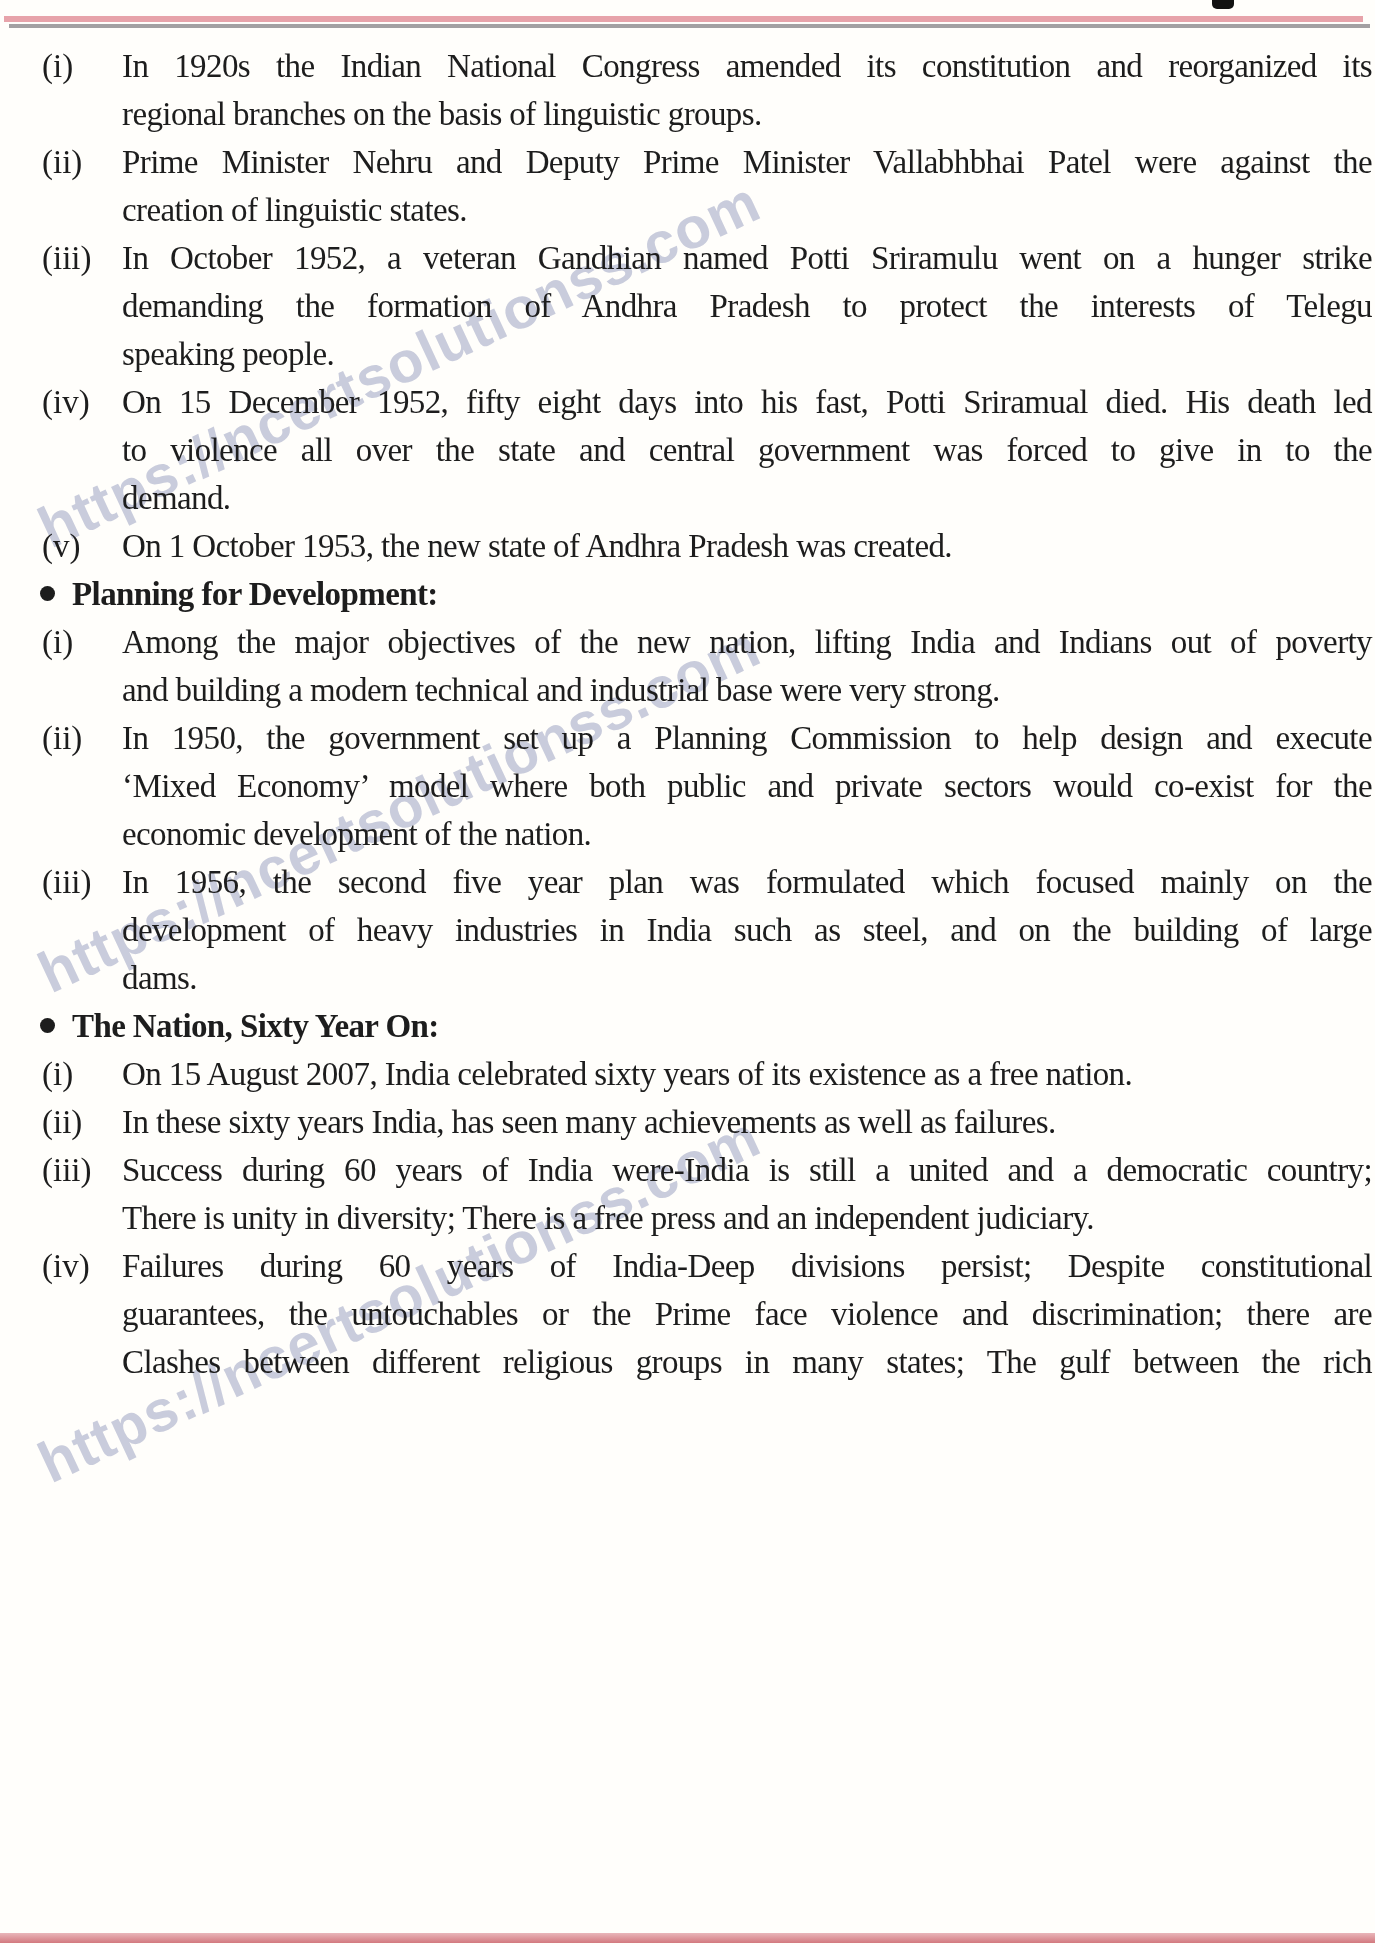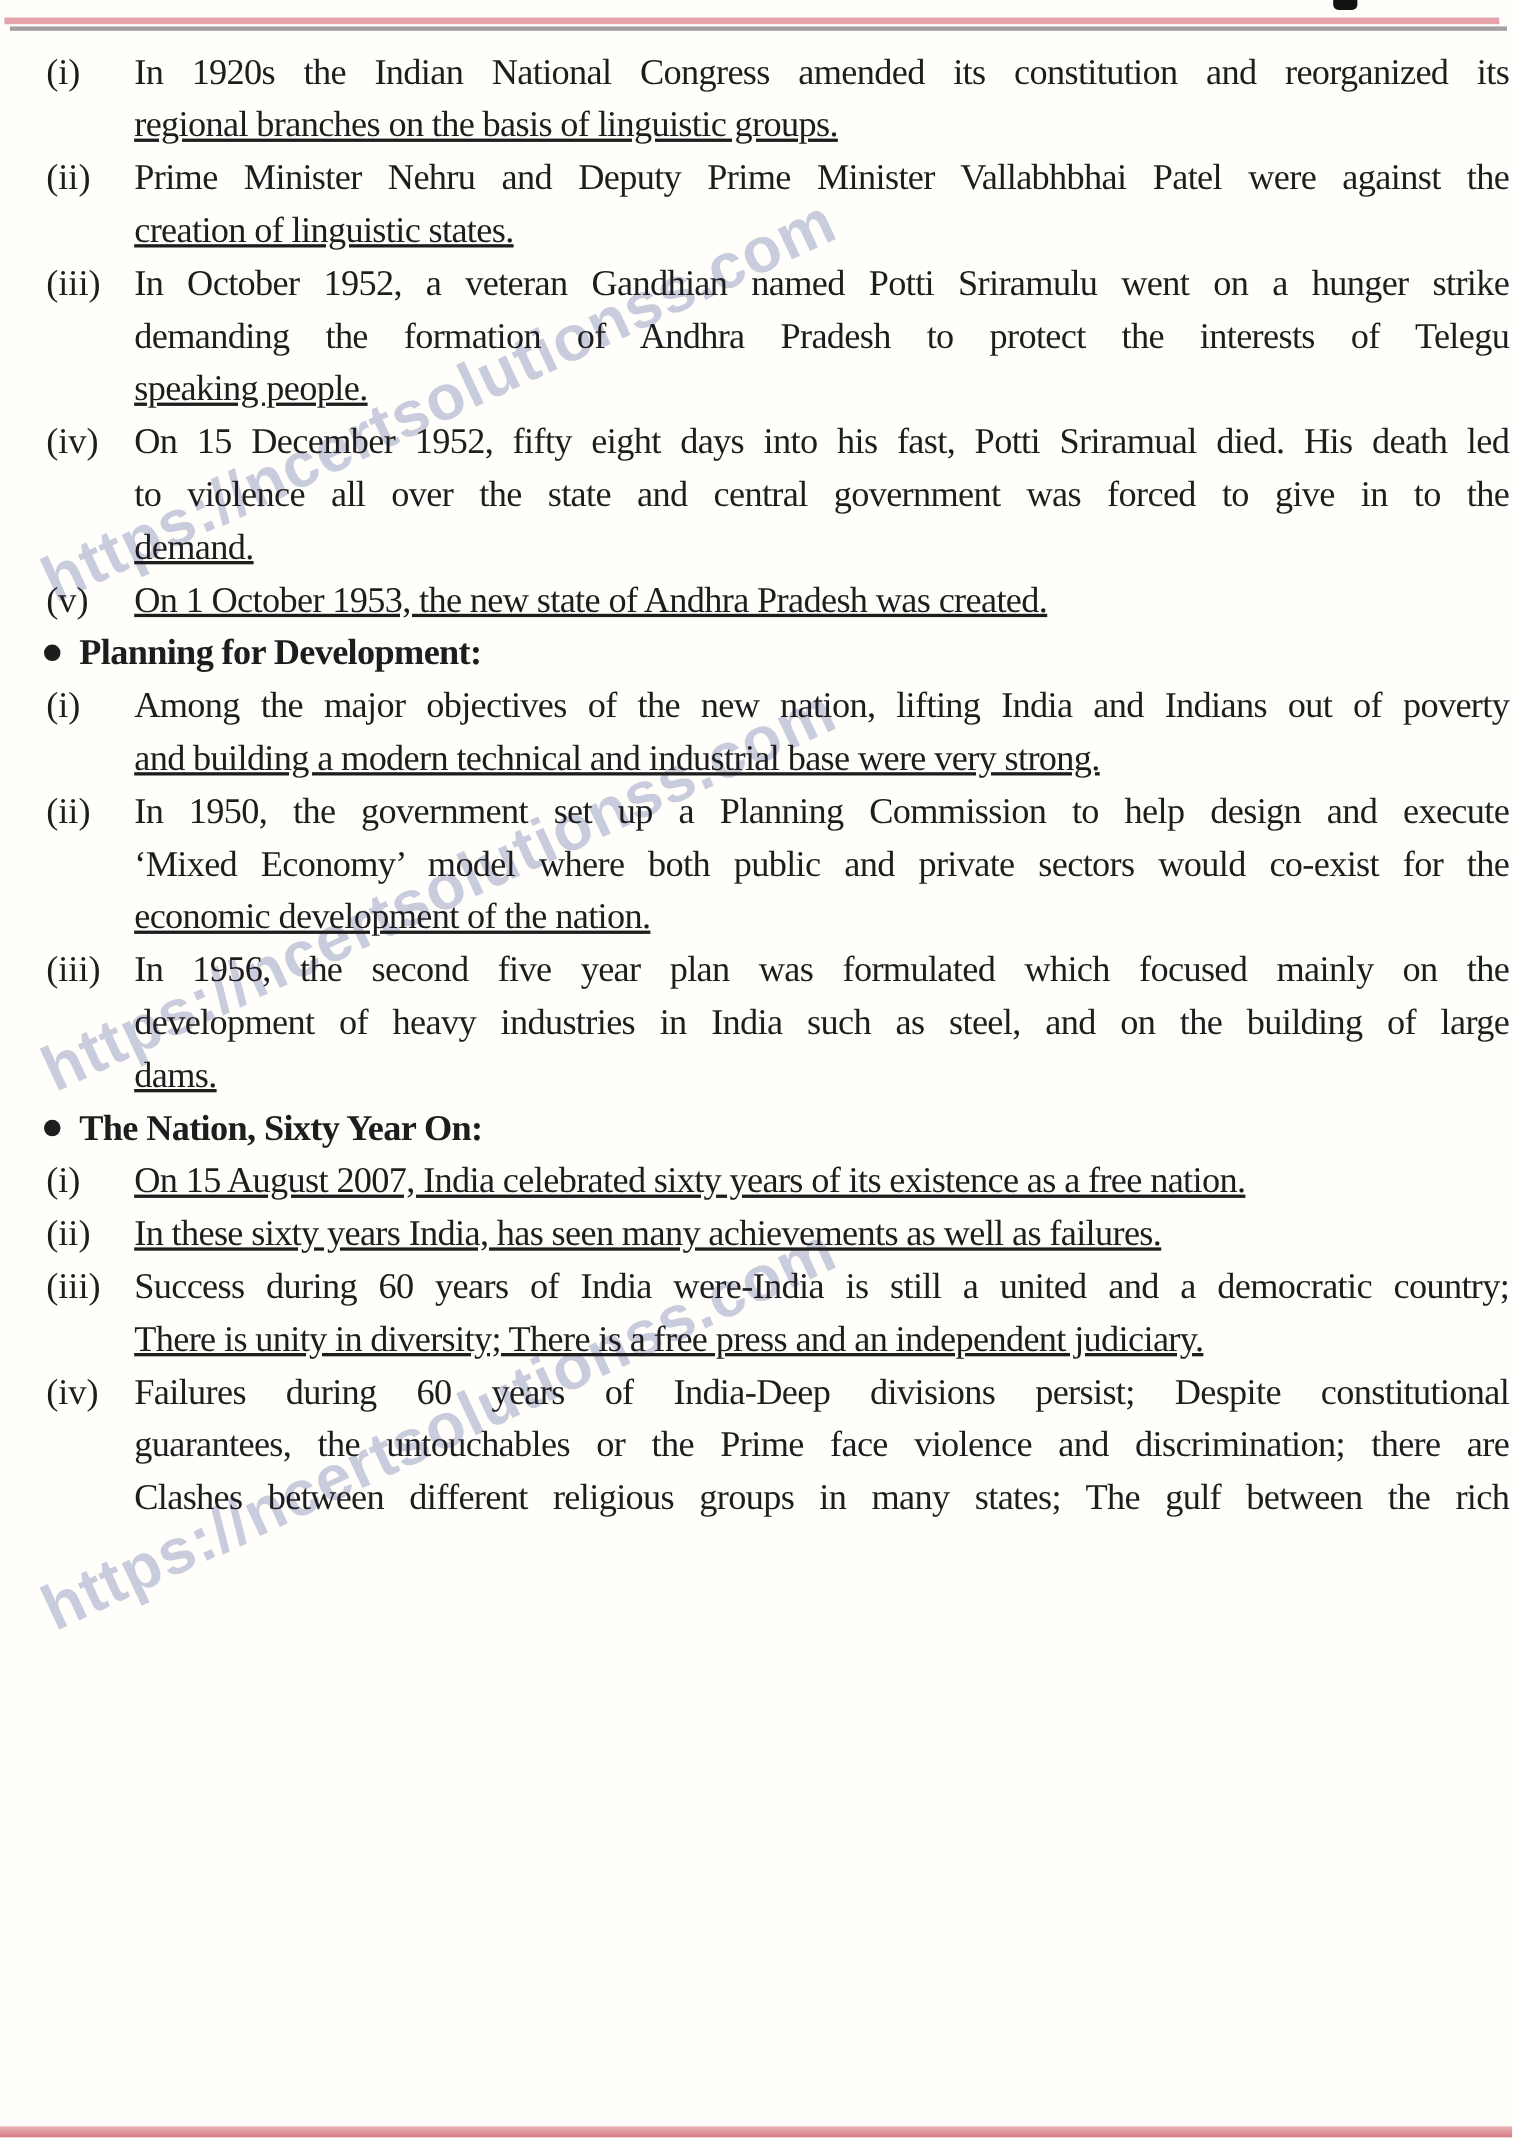--- a/index.html
+++ b/index.html
@@ -23,21 +23,21 @@
   .wm2 { left:42px; top:942px; }
   .wm3 { left:42px; top:1432px; }
 
   .content {
     position:absolute; top:42px; left:0; width:1375px; z-index:1;
     font-size:33px; line-height:48px; letter-spacing:-0.6px;
   }
   .item { position:relative; padding-left:122px; padding-right:3px; }
   .lbl { position:absolute; left:42px; top:0; letter-spacing:0; }
   .jline { text-align:justify; text-align-last:justify; }
-  .lline { text-align:right; text-align-last:left;text-decoration:underline; }
+  .lline { text-align:right; text-align-last:left; }
   .heading { position:relative; padding-left:40px; font-weight:bold;margin-left:32px; }
   .bullet { position:absolute; left:8px; top:16px; width:15px; height:15px; border-radius:50%; background:#1d1d1d; }
 </style>
 </head>
 <body>
 
 <div class="page">
 
   <div class="top-rule-pink"></div>
   <div class="top-rule-gray"></div>

